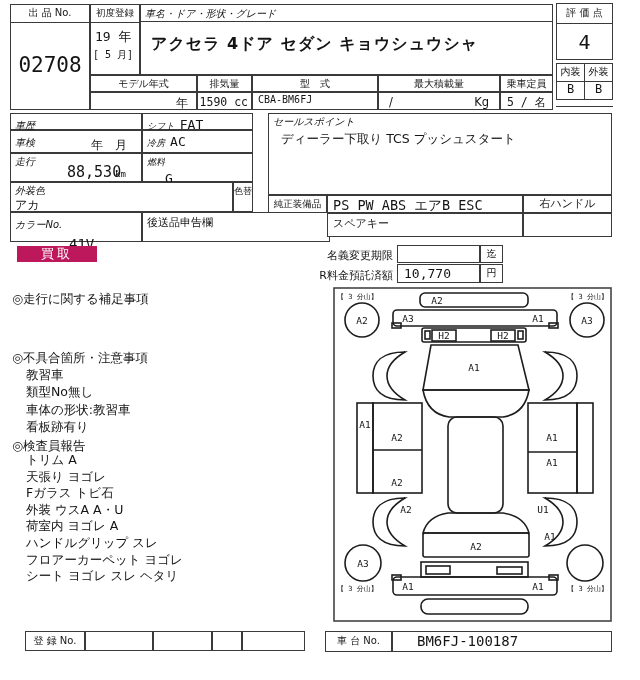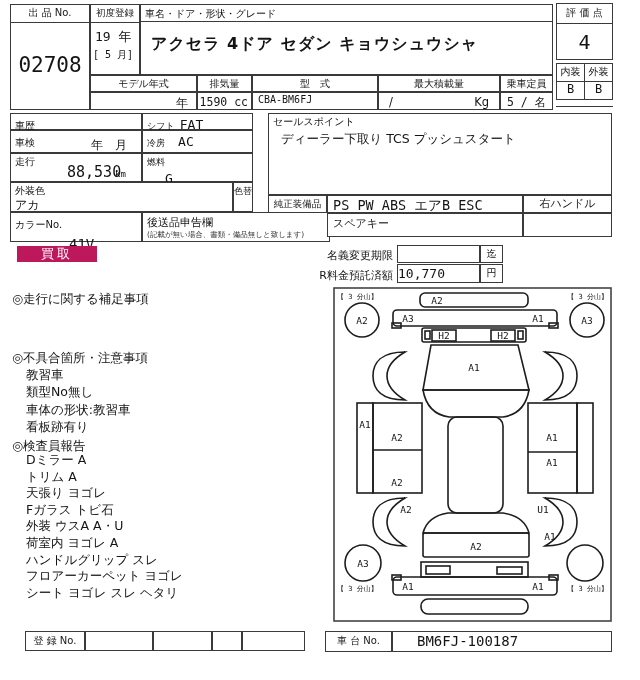--- a/index.html
+++ b/index.html
@@ -1,20 +1,20 @@
 <!DOCTYPE html>
 <html><head>
 <meta charset="utf-8">
 <style>
   html,body{margin:0;padding:0;background:#fff;}
   #sheet{position:relative;width:640px;height:680px;background:#fff;
          font-family:"DejaVu Sans","Liberation Sans",sans-serif;color:#141414;overflow:hidden;}
   .abs{position:absolute;box-sizing:border-box;}
   .c{position:absolute;box-sizing:border-box;border:1.5px solid #3a3a3a;background:#fff;}
-  .lbl{font-size:10px;line-height:12px;padding:2px 0 0 4px;color:#141414;}
+  .lbl{font-size:10px;line-height:12px;padding:2px 0 0 4px;color:#141414;font-style:italic;}
   .hd{font-size:10px;text-align:center;line-height:15px;}
   .mono{font-family:"DejaVu Sans Mono","Liberation Mono",monospace;}
   .note-line{font-size:12.5px;white-space:nowrap;}
   .badge{background:#be185d;color:#fff;text-align:center;font-size:13px;line-height:16px;letter-spacing:3px;}
   svg text{font-family:"DejaVu Sans Mono","Liberation Mono",monospace;font-size:9.5px;fill:#111;}
   svg text.tread{font-size:7px;}
 </style>
 </head>
 <body>
 
@@ -76,21 +76,21 @@
   <div class="c" style="left:142px;top:113px;width:111px;height:17px">
     <span class="lbl" style="font-size:9px">シフト</span>
     <span class="mono" style="font-size:13px">FAT</span>
   </div>
   <div class="c" style="left:10px;top:130px;width:132px;height:23px">
     <span class="lbl">車検</span>
     <span style="font-size:12px;position:absolute;right:14px;top:6px">年　月</span>
   </div>
   <div class="c" style="left:142px;top:130px;width:111px;height:23px">
     <span class="lbl" style="font-size:9px">冷房</span>
-    <span class="mono" style="font-size:13px;margin-left:8px">AC</span>
+    <span class="mono" style="font-size:13px;margin-left:0">AC</span>
   </div>
   <div class="c" style="left:10px;top:153px;width:132px;height:29px">
     <div class="lbl">走行</div>
     <span class="mono" style="font-size:15px;position:absolute;left:56px;top:9px">88,530</span>
     <span class="mono" style="font-size:9px;position:absolute;left:104px;top:15px">km</span>
   </div>
   <div class="c" style="left:142px;top:153px;width:111px;height:29px">
     <div class="lbl" style="font-size:9px">燃料</div>
     <span class="mono" style="font-size:13px;margin-left:22px">G</span>
   </div>
@@ -100,21 +100,20 @@
   </div>
   <div class="c" style="left:233px;top:182px;width:20px;height:30px">
     <div style="font-size:9px;text-align:right;padding-top:2px">色替</div>
   </div>
   <div class="c" style="left:10px;top:212px;width:132px;height:30px">
     <span class="lbl">カラーNo.</span>
     <span class="mono" style="font-size:14px;position:absolute;left:58px;top:23px">41V</span>
   </div>
   <div class="c" style="left:142px;top:212px;width:188px;height:30px">
     <div style="font-size:11px;padding:2px 0 0 4px">後送品申告欄</div>
-    <div style="font-size:7.5px;padding:0 0 0 4px;color:#333">(記載が無い場合、書類・備品無しと致します)</div>
   </div>
 
   <div class="c" style="left:268px;top:113px;width:344px;height:82px">
     <div class="lbl">セールスポイント</div>
     <div style="font-size:12.5px;padding:3px 0 0 12px">ディーラー下取り TCS プッシュスタート</div>
   </div>
   <div class="c" style="left:268px;top:195px;width:59px;height:18px">
     <div style="font-size:9.5px;text-align:center;line-height:16px">純正装備品</div>
   </div>
   <div class="c mono" style="left:327px;top:195px;width:196px;height:18px;font-size:13.5px;padding:1px 0 0 5px">PS PW ABS エアB ESC</div>
@@ -122,34 +121,33 @@
   <div class="c" style="left:327px;top:213px;width:196px;height:24px;font-size:11px;padding:2px 0 0 5px">スペアキー</div>
   <div class="c" style="left:523px;top:213px;width:89px;height:24px"></div>
 
   <div class="abs badge" style="left:17px;top:246px;width:80px;height:16px">買取</div>
 
   <div class="abs" style="left:280px;top:248px;width:113px;font-size:11px;text-align:right">名義変更期限</div>
   <div class="c" style="left:397px;top:245px;width:83px;height:18px"></div>
   <div class="c" style="left:480px;top:245px;width:23px;height:18px;font-size:10px;text-align:center;line-height:15px">迄</div>
 
   <div class="abs" style="left:280px;top:268px;width:113px;font-size:11px;text-align:right">R料金預託済額</div>
-  <div class="c mono" style="left:397px;top:264px;width:83px;height:19px;font-size:13px;text-align:left;padding:1px 22px 0 0">10,770</div>
+  <div class="c mono" style="left:397px;top:264px;width:83px;height:19px;font-size:13px;text-align:center;padding:1px 22px 0 0">10,770</div>
   <div class="c" style="left:480px;top:264px;width:23px;height:19px;font-size:10px;text-align:center;line-height:16px">円</div>
 
   <div class="abs note-line" style="left:12px;top:291px">◎走行に関する補足事項</div>
   <div class="abs note-line" style="left:12px;top:350px">◎不具合箇所・注意事項</div>
   <div class="abs" style="left:26px;top:366px">
     <div class="note-line" style="line-height:17.3px">教習車</div>
     <div class="note-line" style="line-height:17.3px">類型No無し</div>
     <div class="note-line" style="line-height:17.3px">車体の形状:教習車</div>
     <div class="note-line" style="line-height:17.3px">看板跡有り</div>
   </div>
   <div class="abs note-line" style="left:12px;top:438px">◎検査員報告</div>
   <div class="abs" style="left:26px;top:452px">
-    <div class="note-line" style="line-height:16.6px">Dミラー A</div>
     <div class="note-line" style="line-height:16.6px">トリム A</div>
     <div class="note-line" style="line-height:16.6px">天張り ヨゴレ</div>
     <div class="note-line" style="line-height:16.6px">Fガラス トビ石</div>
     <div class="note-line" style="line-height:16.6px">外装 ウスA A・U</div>
     <div class="note-line" style="line-height:16.6px">荷室内 ヨゴレ A</div>
     <div class="note-line" style="line-height:16.6px">ハンドルグリップ スレ</div>
     <div class="note-line" style="line-height:16.6px">フロアーカーペット ヨゴレ</div>
     <div class="note-line" style="line-height:16.6px">シート ヨゴレ スレ ヘタリ</div>
   </div>
 

